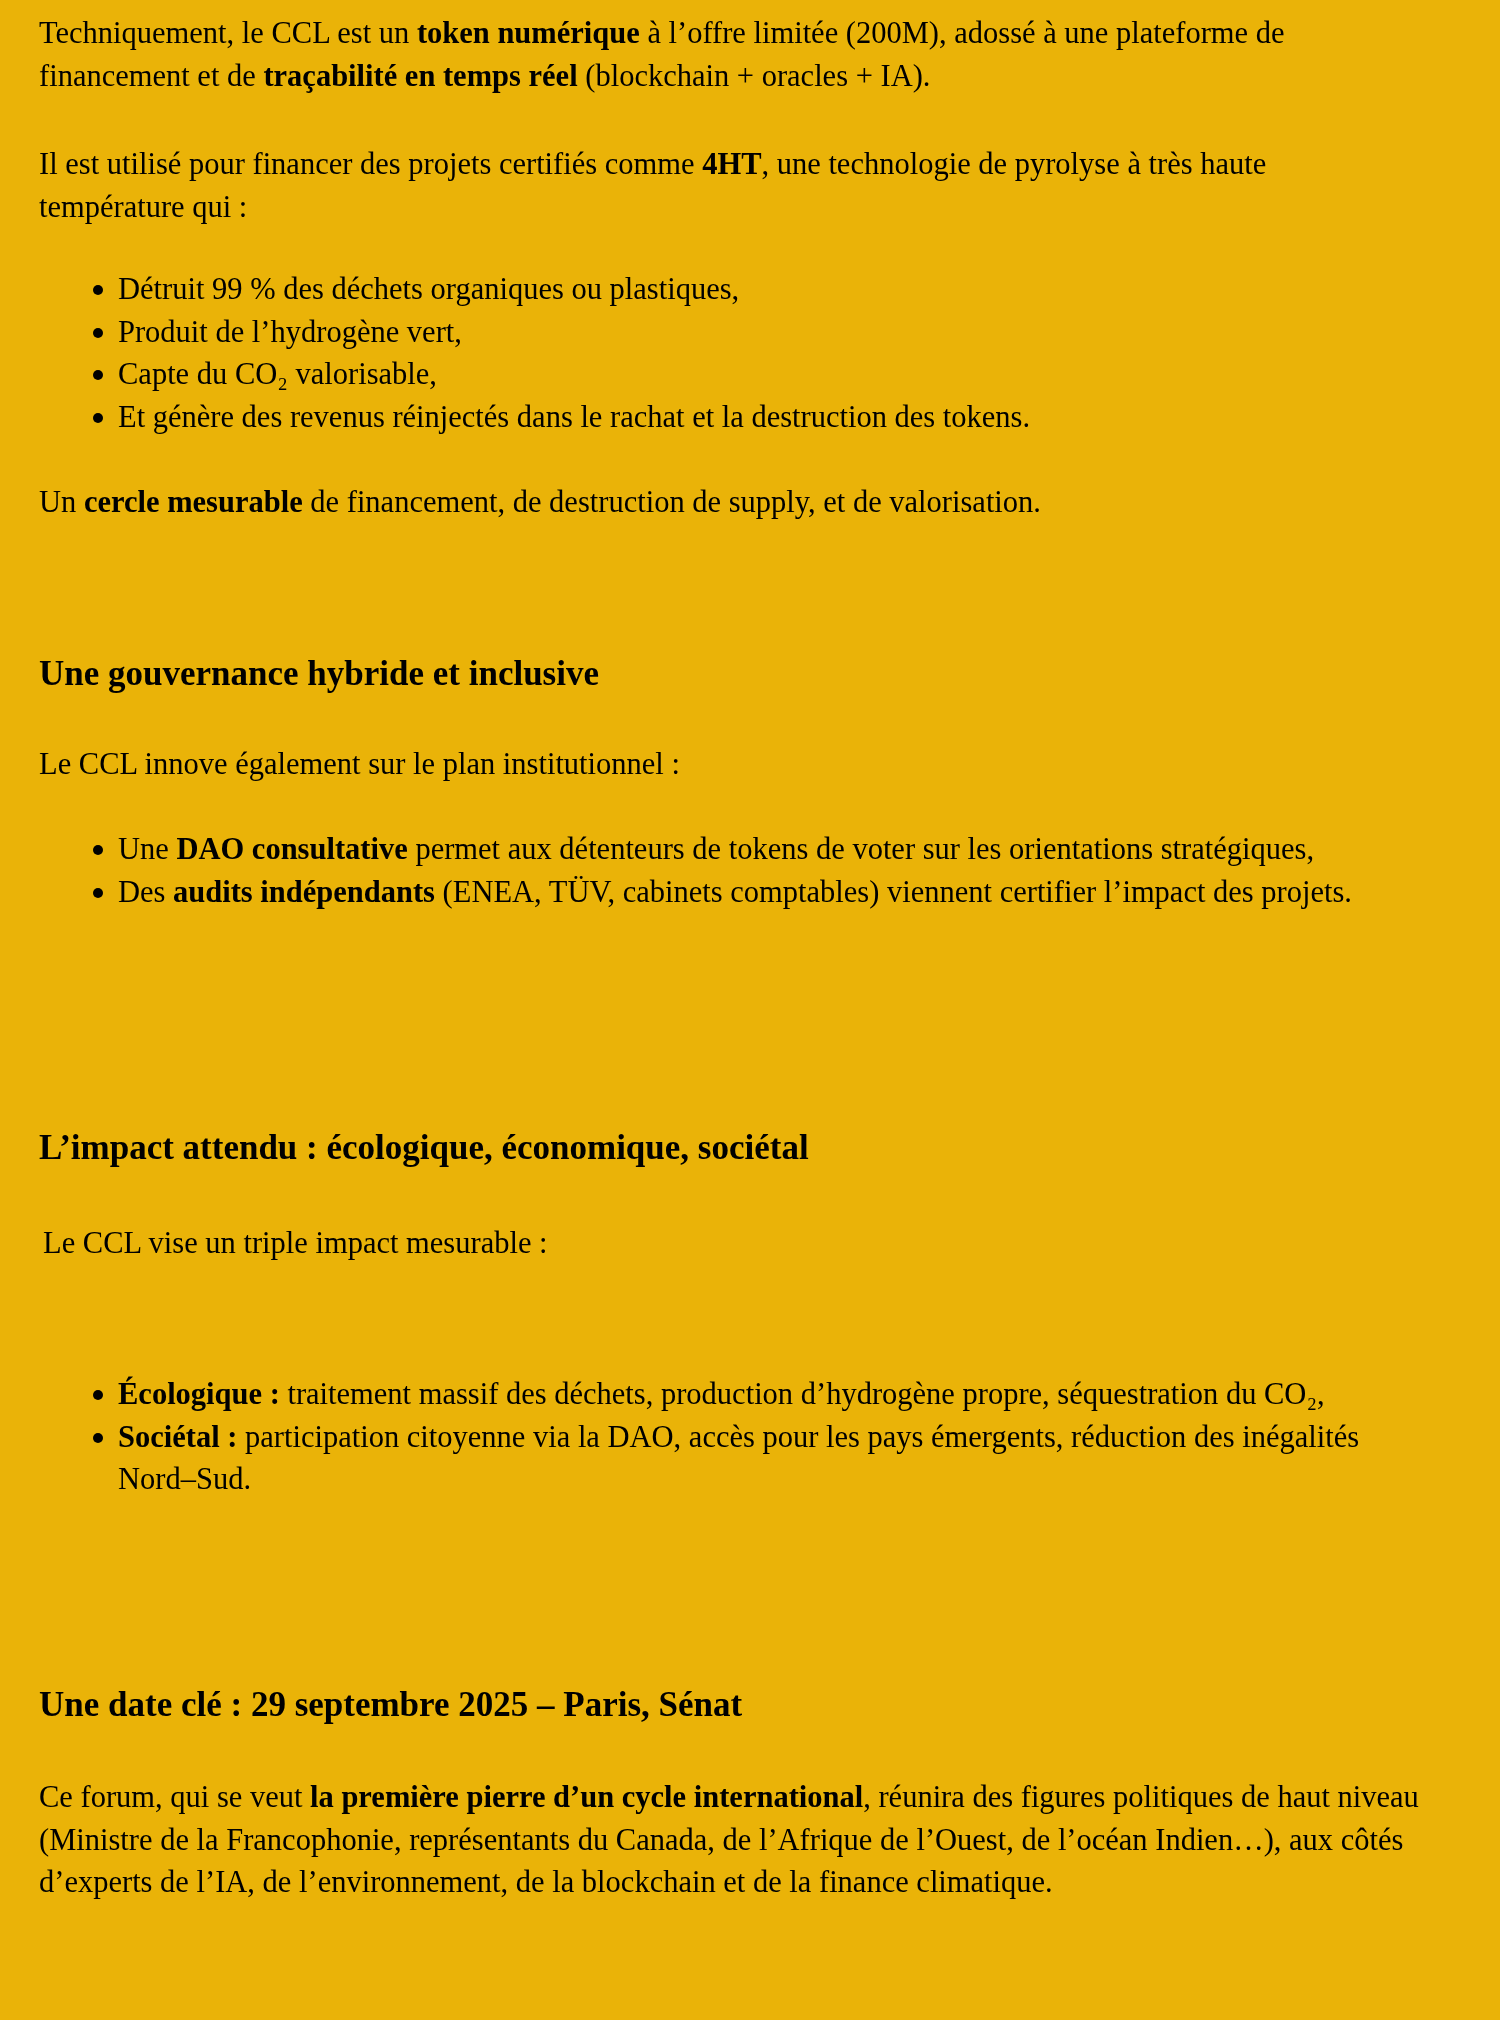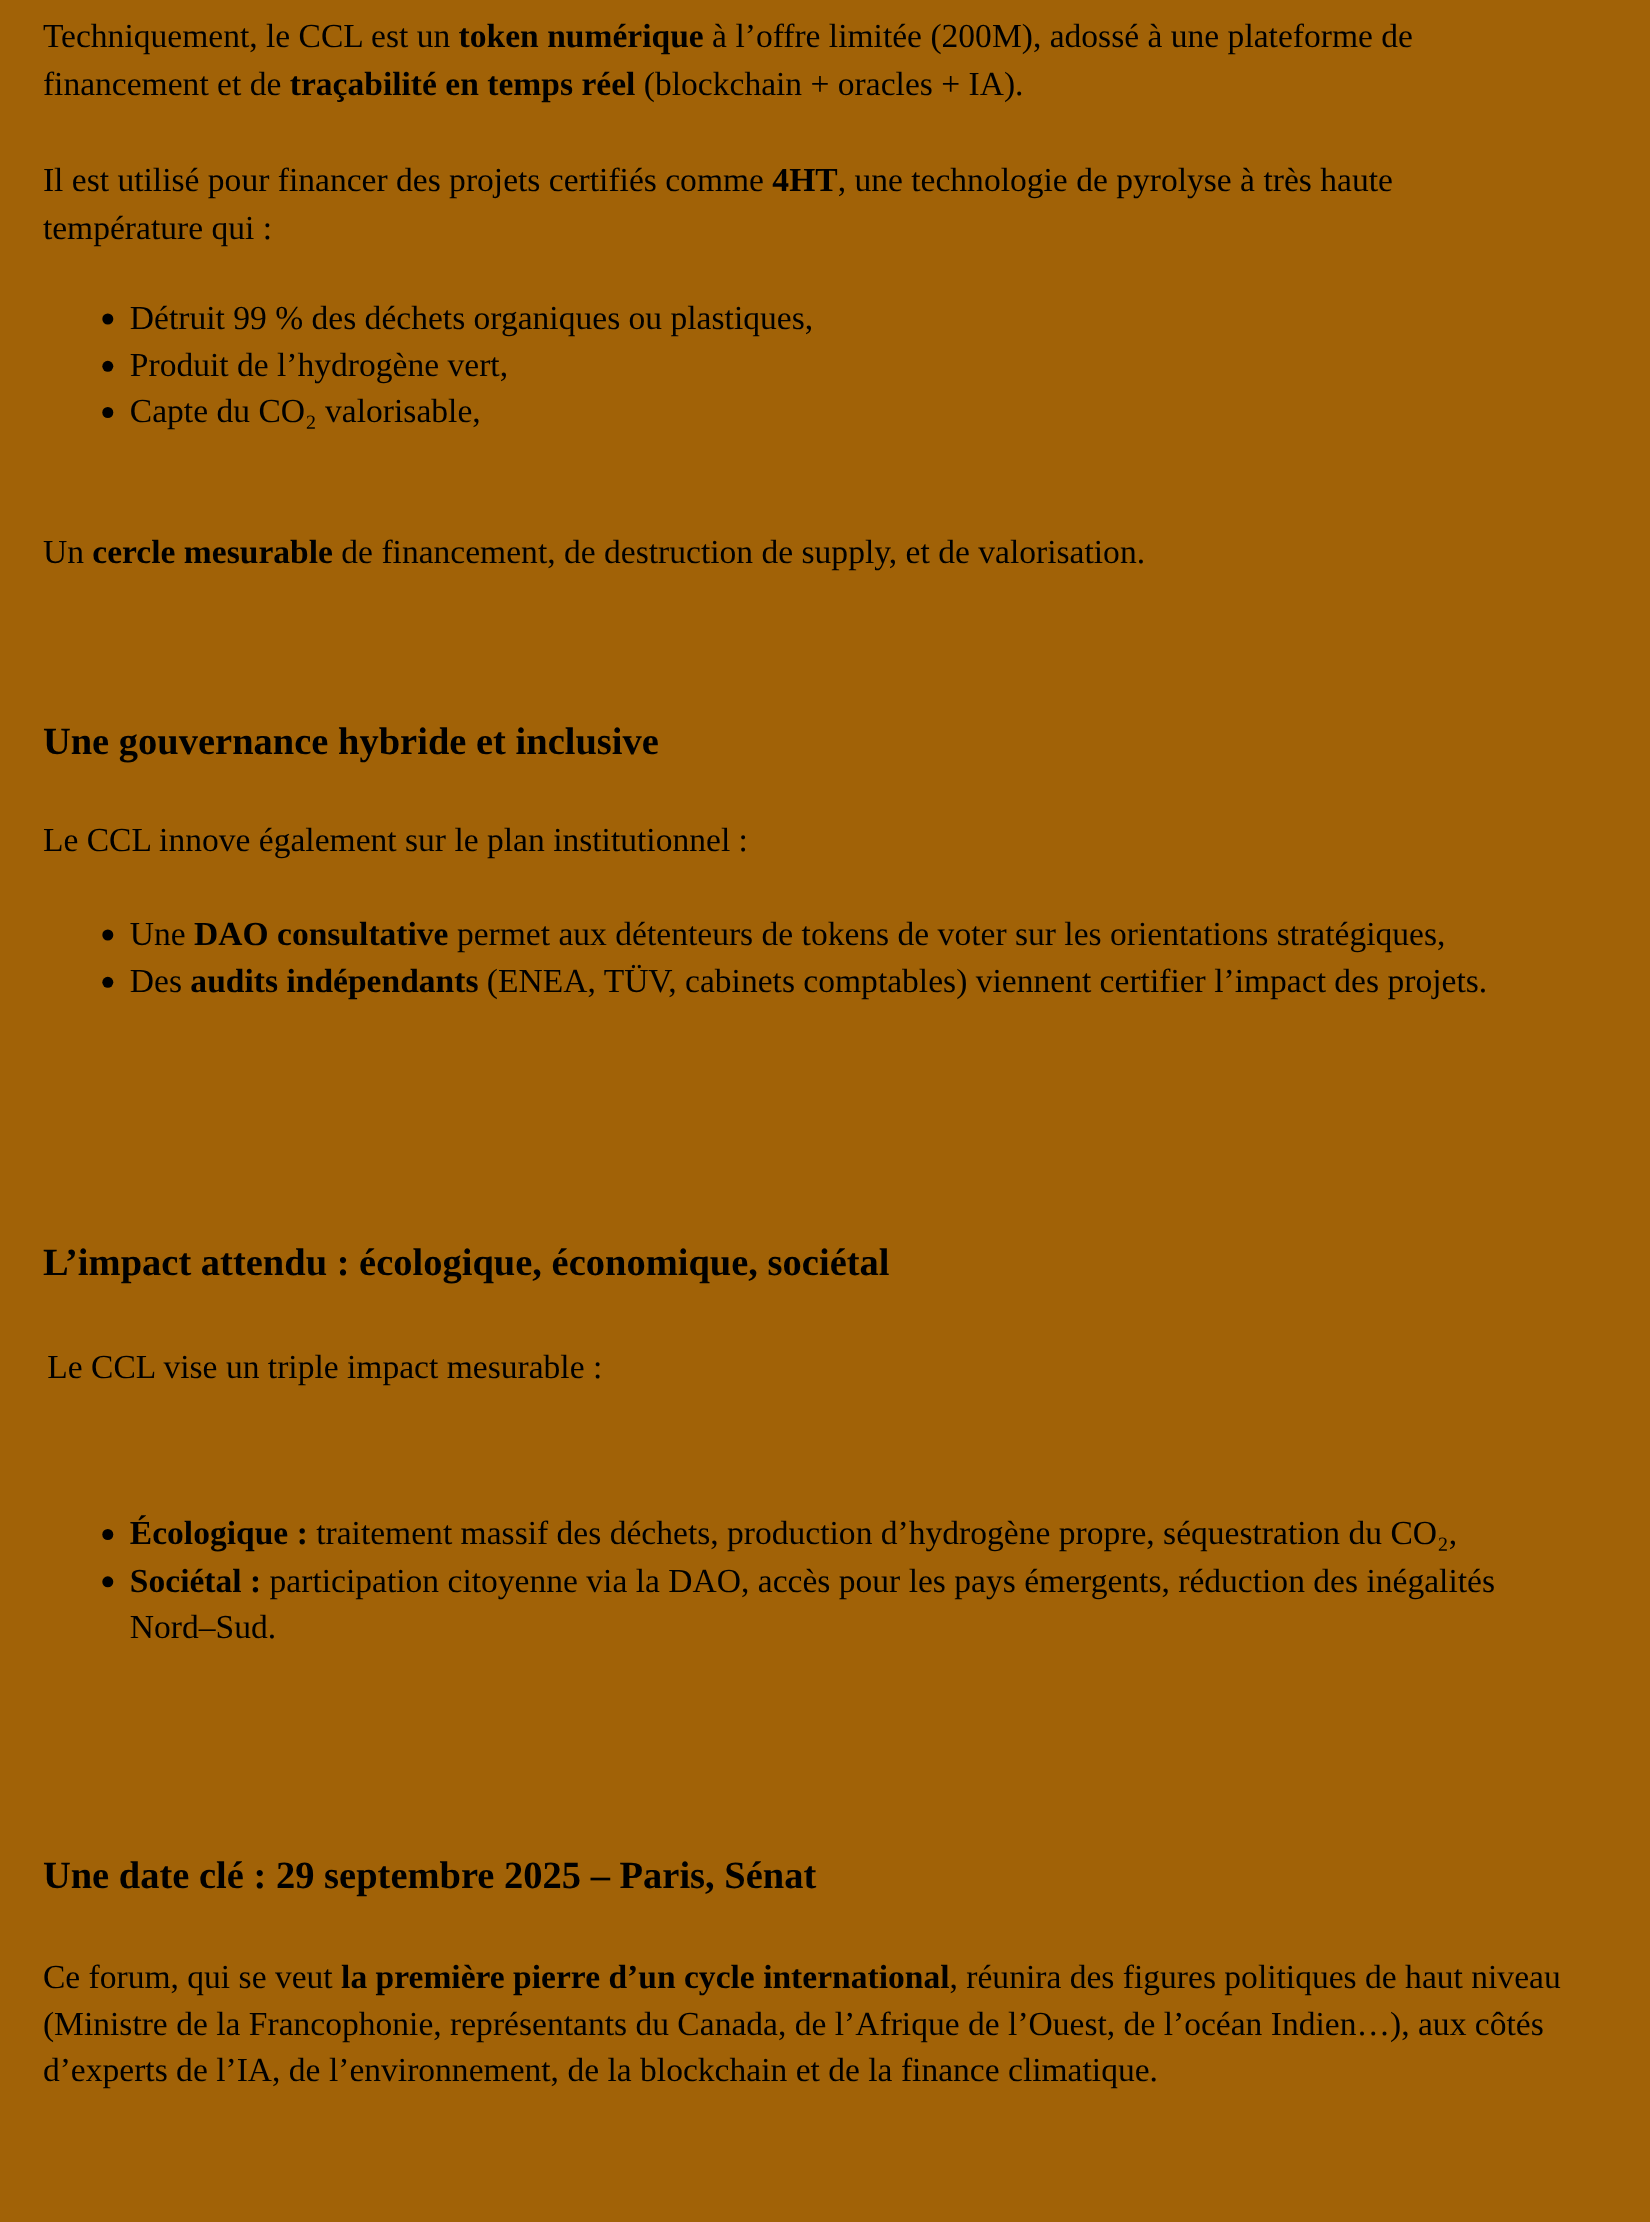--- a/index.html
+++ b/index.html
@@ -14,21 +14,21 @@
       position: relative;
       font-family: "Liberation Serif", "DejaVu Serif", serif;
       color: #000000;
     }
     .page {
       position: absolute;
       left: 0;
       top: 0;
       width: 1500px;
       height: 2020px;
-      background: #a16207;
+      background: #eab308;
     }
     .block {
       position: absolute;
       left: 39px;
       width: 1420px;
       font-size: 30.5px;
       line-height: 42.5px;
     }
     .heading {
       position: absolute;
@@ -69,20 +69,21 @@
 <div class="page">
 
   <p class="block" style="top:12px; margin:0; width:1340px;"><span>Techniquement, le CCL est un </span><b>token numérique</b><span> à l’offre limitée (200M), adossé à une plateforme de financement et de </span><b>traçabilité en temps réel</b><span> (blockchain + oracles + IA).</span></p>
 
   <p class="block" style="top:143px; margin:0; width:1370px;"><span>Il est utilisé pour financer des projets certifiés comme </span><b>4HT</b><span>, une technologie de pyrolyse à très haute température qui :</span></p>
 
   <ul class="list" style="top:268px;">
     <li><span class="bullet"></span><span>Détruit 99 % des déchets organiques ou plastiques,</span></li>
     <li><span class="bullet"></span><span>Produit de l’hydrogène vert,</span></li>
     <li><span class="bullet"></span><span>Capte du CO</span><span>₂</span><span> valorisable,</span></li>
+    <li><span class="bullet"></span><span>Et génère des revenus réinjectés dans le rachat et la destruction des tokens.</span></li>
   </ul>
 
   <p class="block" style="top:481px; margin:0;"><span>Un </span><b>cercle mesurable</b><span> de financement, de destruction de supply, et de valorisation.</span></p>
 
   <h2 class="heading" style="top:652px; margin:0;">Une gouvernance hybride et inclusive</h2>
   <p class="block" style="top:743px; margin:0;">Le CCL innove également sur le plan institutionnel :</p>
   <ul class="list" style="top:828px; width:1440px;">
     <li><span class="bullet"></span><span>Une </span><b>DAO consultative</b><span> permet aux détenteurs de tokens de voter sur les orientations stratégiques,</span></li>
     <li><span class="bullet"></span><span>Des </span><b>audits indépendants</b><span> (ENEA, TÜV, cabinets comptables) viennent certifier l’impact des projets.</span></li>
   </ul>

